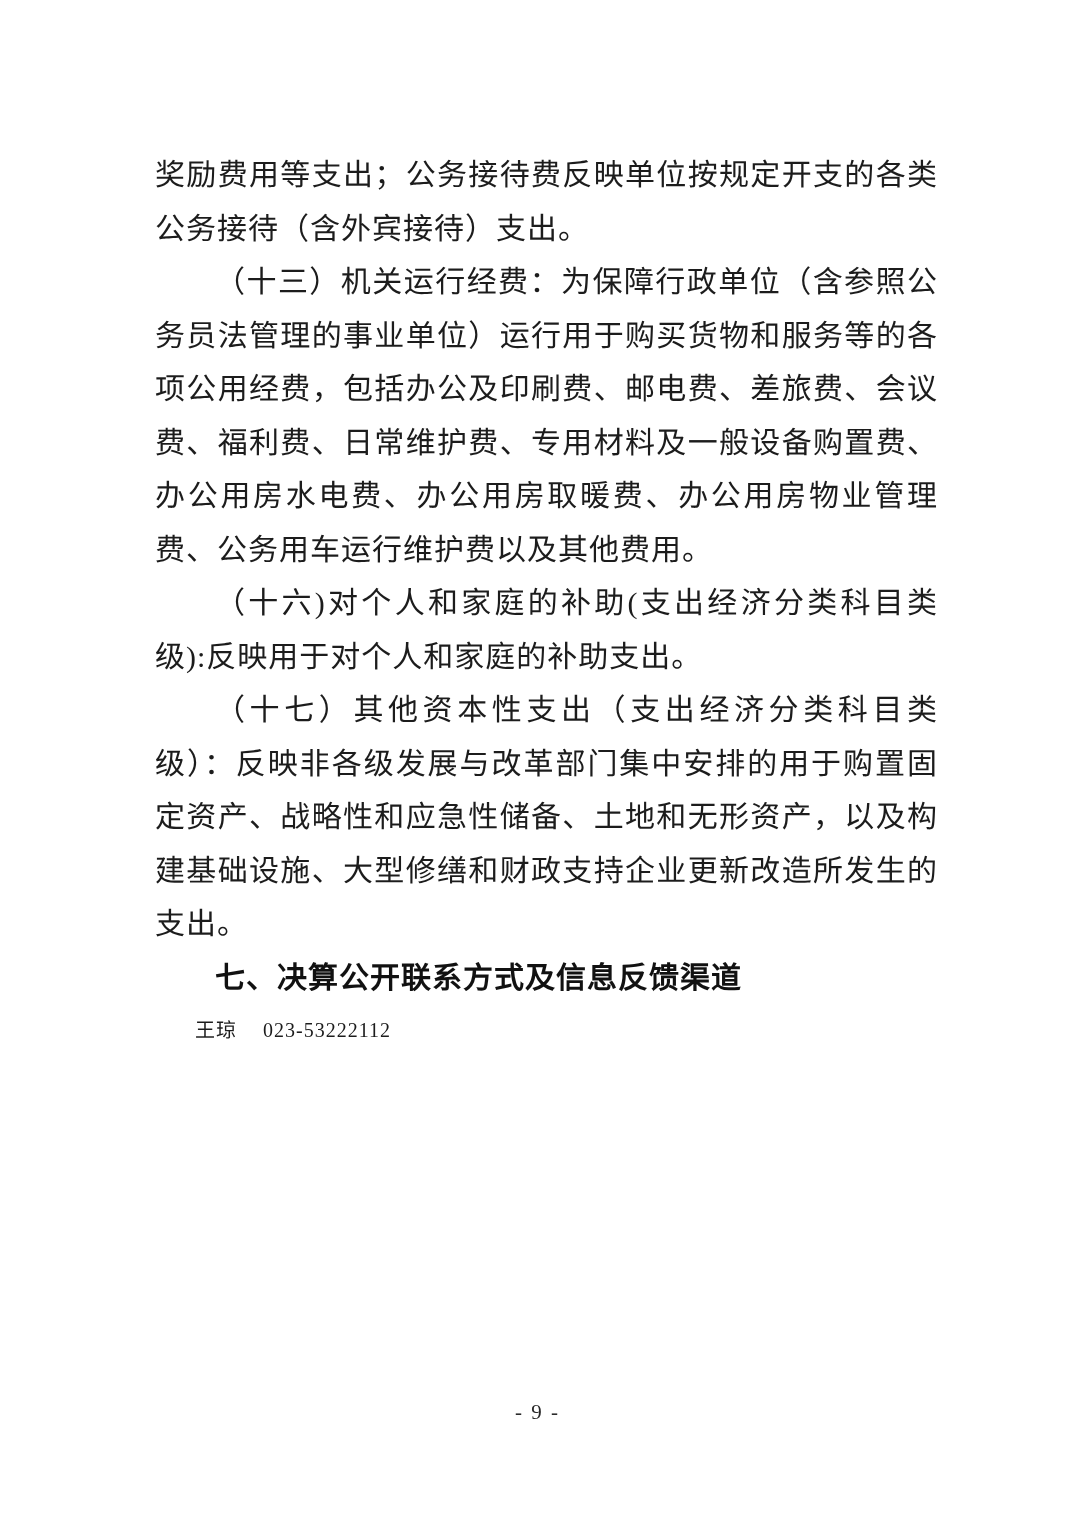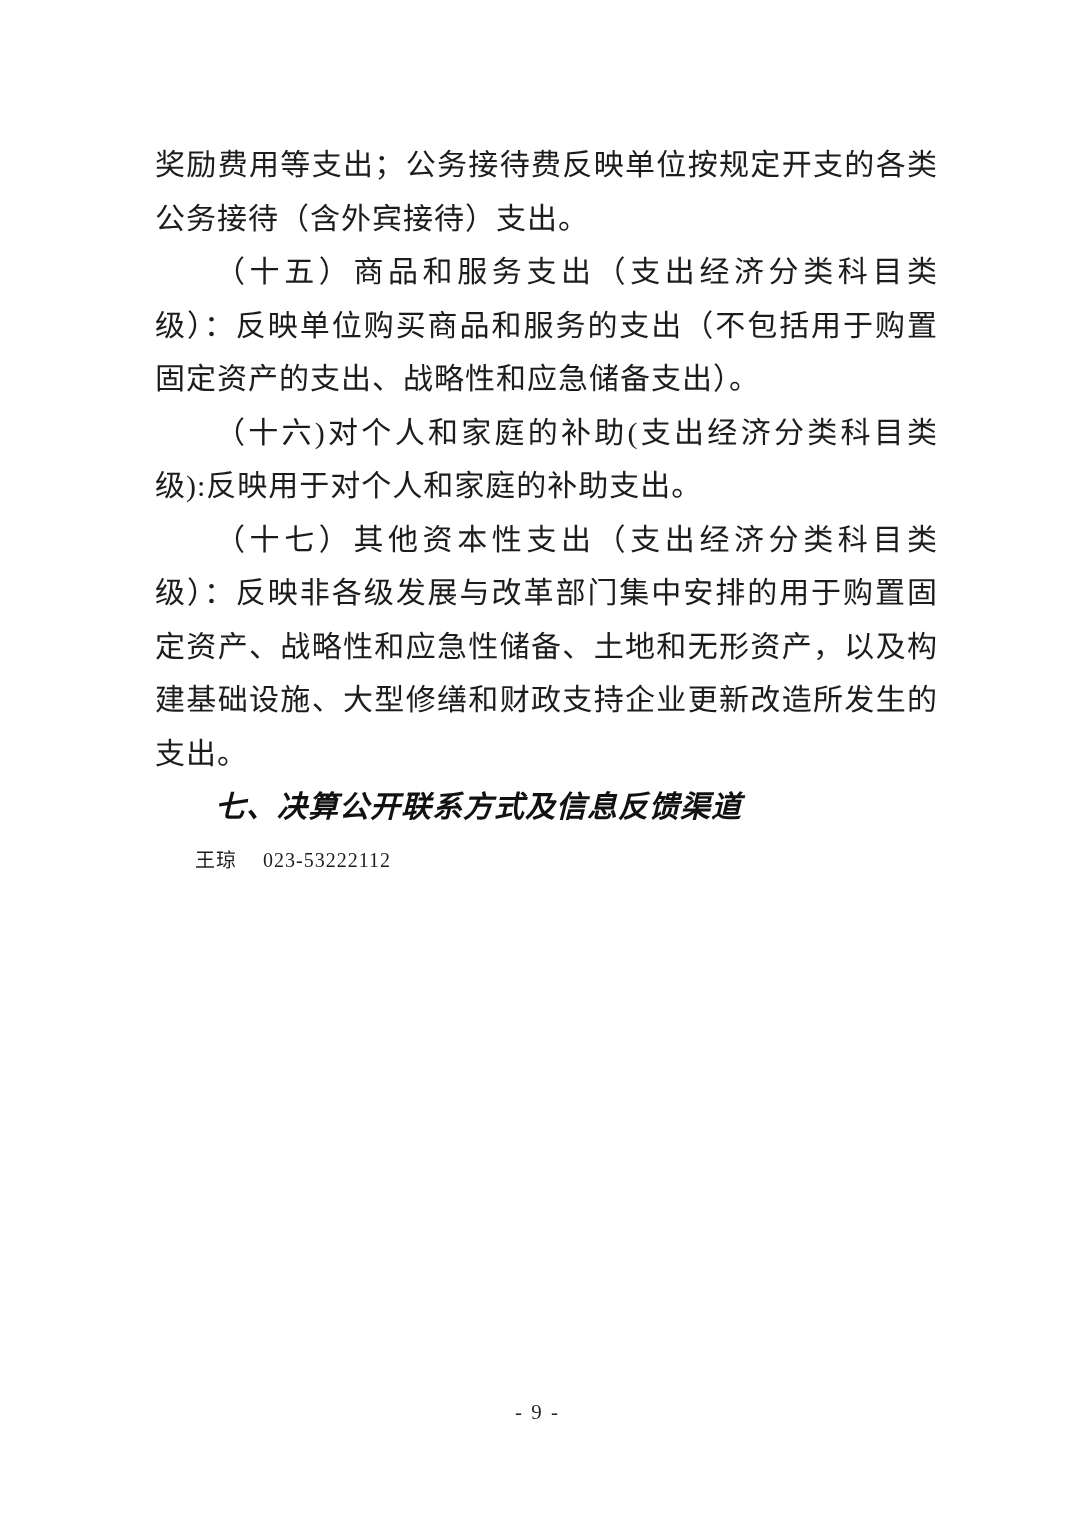--- a/index.html
+++ b/index.html
@@ -12,21 +12,21 @@
     width: 1075px;
     height: 1520px;
     background: #ffffff;
     overflow: hidden;
     font-family: "Liberation Serif", "DejaVu Serif", serif;
     color: #1c1c1c;
   }
   .content {
     position: absolute;
     left: 155px;
-    top: 138px;
+    top: 148px;
     width: 783px;
   }
   .para {
     margin: 0;
     font-size: 30px;
     line-height: 53.5px;
     letter-spacing: 1px;
     text-align: justify;
     text-indent: 2em;
   }
@@ -35,21 +35,20 @@
   }
   .heading {
     margin: 0;
     font-size: 30px;
     line-height: 53.5px;
     letter-spacing: 1px;
     font-weight: 700;
     text-indent: 2em;
     font-family: "Liberation Sans", "DejaVu Sans", sans-serif;
     color: #111111;
-    font-style: italic;
   }
   .contact-line {
     margin: 0;
     font-size: 20px;
     line-height: 53.5px;
     letter-spacing: 1px;
     text-indent: 2em;
   }
   .contact-gap {
     display: inline-block;
@@ -67,23 +66,23 @@
   }
 </style>
 </head>
 <body>
 
 <div class="page">
   <div class="content">
 
     <p class="para continuation">奖励费用等支出；公务接待费反映单位按规定开支的各类公务接待（含外宾接待）支出。</p>
 
+    <p class="para">（十三）机关运行经费：为保障行政单位（含参照公务员法管理的事业单位）运行用于购买货物和服务等的各项公用经费，包括办公及印刷费、邮电费、差旅费、会议费、福利费、日常维护费、专用材料及一般设备购置费、办公用房水电费、办公用房取暖费、办公用房物业管理费、公务用车运行维护费以及其他费用。</p>
 
 
-    <p class="para">（十五）商品和服务支出（支出经济分类科目类级）：反映单位购买商品和服务的支出（不包括用于购置固定资产的支出、战略性和应急储备支出）。</p>
 
     <p class="para">（十六)对个人和家庭的补助(支出经济分类科目类级):反映用于对个人和家庭的补助支出。</p>
 
     <p class="para">（十七）其他资本性支出（支出经济分类科目类级）：反映非各级发展与改革部门集中安排的用于购置固定资产、战略性和应急性储备、土地和无形资产，以及构建基础设施、大型修缮和财政支持企业更新改造所发生的支出。</p>
 
     <h2 class="heading">七、决算公开联系方式及信息反馈渠道</h2>
 
 
     <p class="contact-line">
       <span>王琼</span><span class="contact-gap"></span><span>023-53222112</span>

